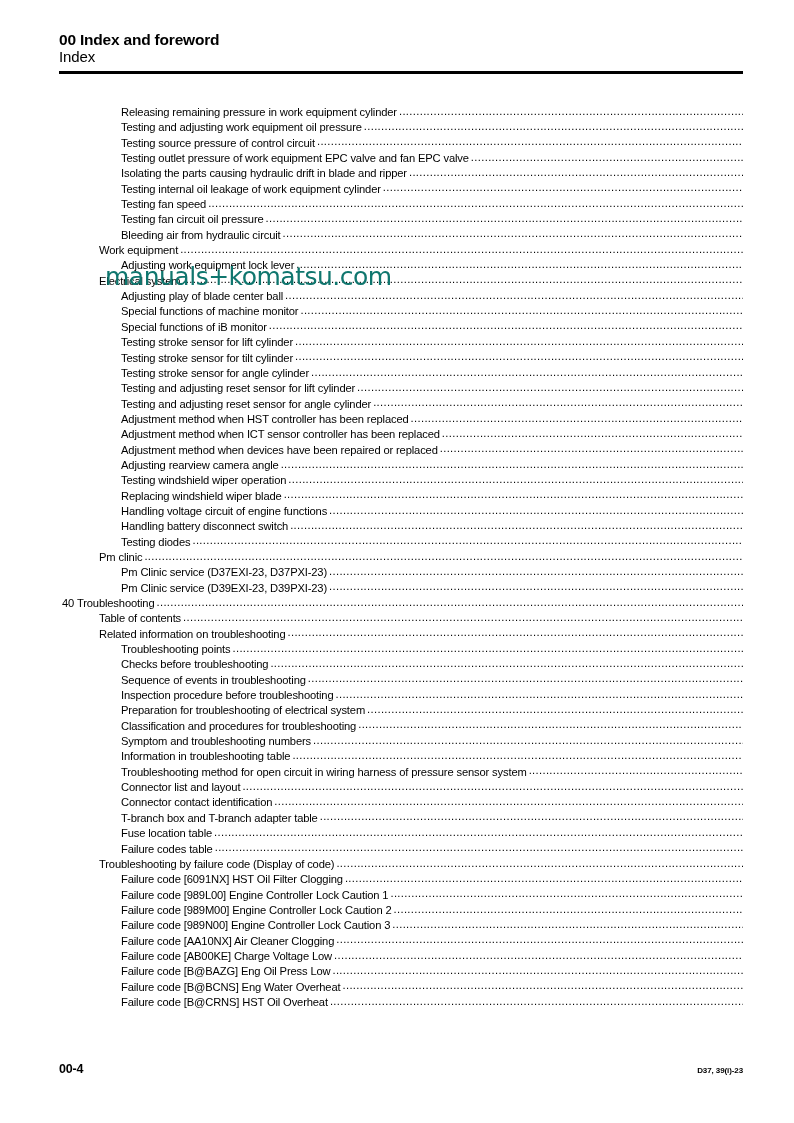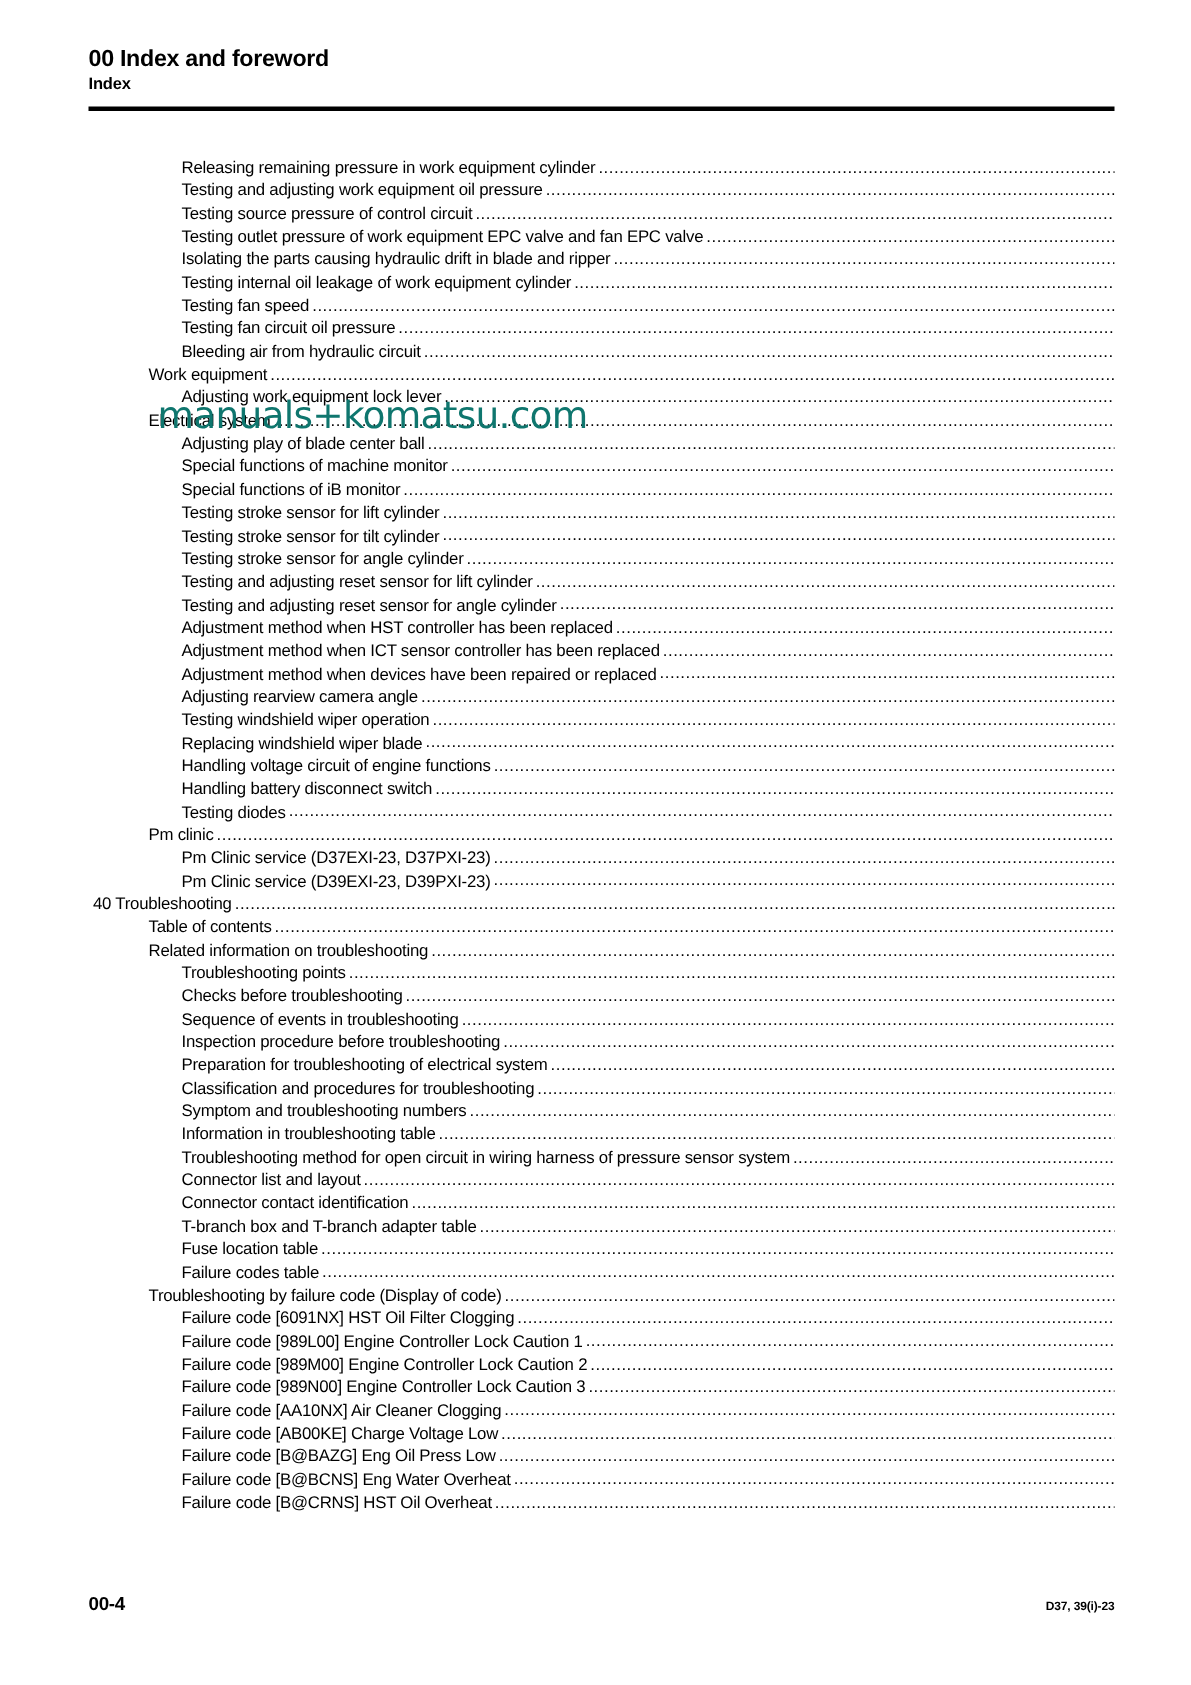--- a/index.html
+++ b/index.html
@@ -32,22 +32,22 @@
     width: 684px;
   }
   .header-title {
     font-size: 15.5px;
     font-weight: bold;
     letter-spacing: -0.2px;
     line-height: 18px;
     margin: 0;
   }
   .header-sub {
-    font-size: 11px;
-    font-weight: bold;
+    font-size: 15px;
+    font-weight: normal;
     letter-spacing: -0.1px;
     line-height: 13px;
     margin: 1px 0 0 0;
   }
   .header-rule {
     position: absolute;
     left: 55px;
     top: 71px;
     width: 684px;
     height: 3px;
@@ -57,21 +57,21 @@
   
   .toc {
     position: absolute;
     left: 55px;
     top: 105px;
     width: 684px;
   }
 
   .toc-row {
     display: flex;
-    align-items: center;
+    align-items: flex-start;
     font-size: 11.2px;
     line-height: 15.35px;
     height: 15.35px;
     letter-spacing: -0.15px;
     white-space: nowrap;
   }
   .toc-row .label {
     flex: 0 0 auto;
     padding-right: 2px;
   }

